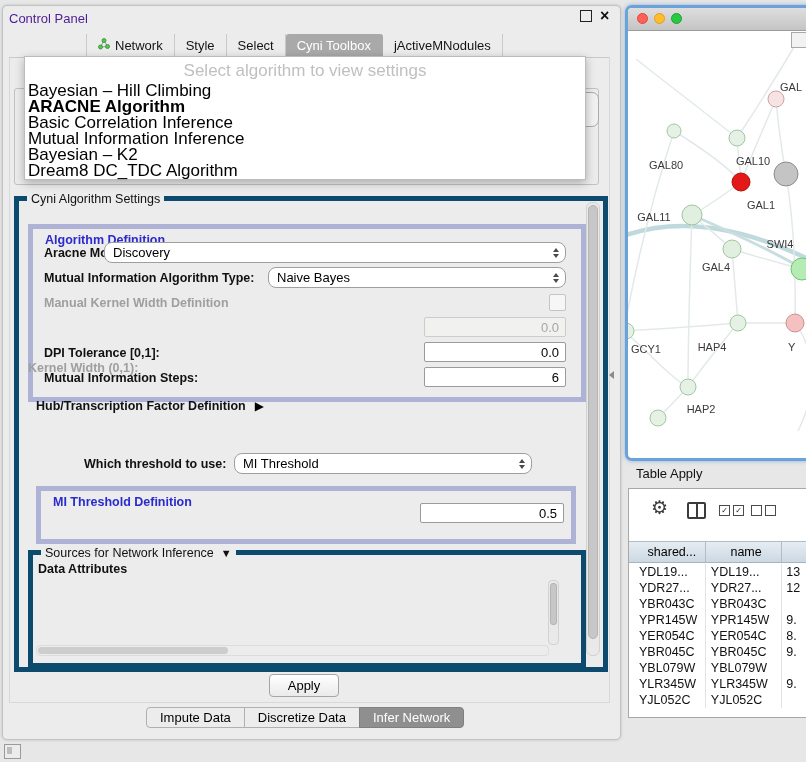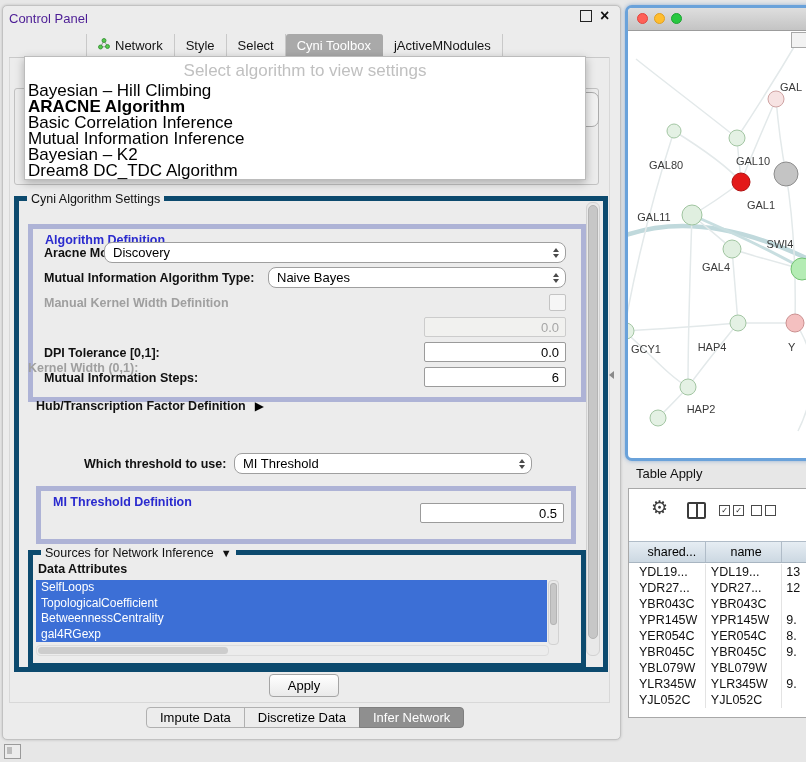--- a/index.html
+++ b/index.html
@@ -233,26 +233,20 @@
   </div>
   <div class="tfield" style="left:420px;top:503px;width:144px;">0.5</div>
 
   <div class="group" id="grp-src" style="left:28px;top:550px;width:548px;height:108px;">
     <span class="glegend" style="display:flex;gap:7px;align-items:center;">
       <span>Sources for Network Inference</span>
       <span class="tri" style="font-size:11px;">▼</span>
     </span>
   </div>
   <div class="lbl" style="left:38px;top:562px;">Data Attributes</div>
-  <div id="attr-list">
-      <div class="attr-item" style="background: rgb(60, 111, 214);">SelfLoops</div>
-      <div class="attr-item" style="background: rgb(60, 111, 214);">TopologicalCoefficient</div>
-      <div class="attr-item" style="background: rgb(60, 111, 214);">BetweennessCentrality</div>
-      <div class="attr-item" style="background: rgb(60, 111, 214);">gal4RGexp</div>
-    </div>
   <div class="vscroll" style="left:548px;top:580px;width:9px;height:63px;border-radius:4px;">
     <div class="vthumb" style="top:2px;height:40px;border-radius:3px;"></div>
   </div>
   <div class="hscroll" style="left:36px;top:645px;width:511px;height:9px;">
     <div class="hthumb" style="left:1px;width:190px;"></div>
   </div>
 
   <div class="apply-btn">Apply</div>
 
   <div id="bottom-tabs">

